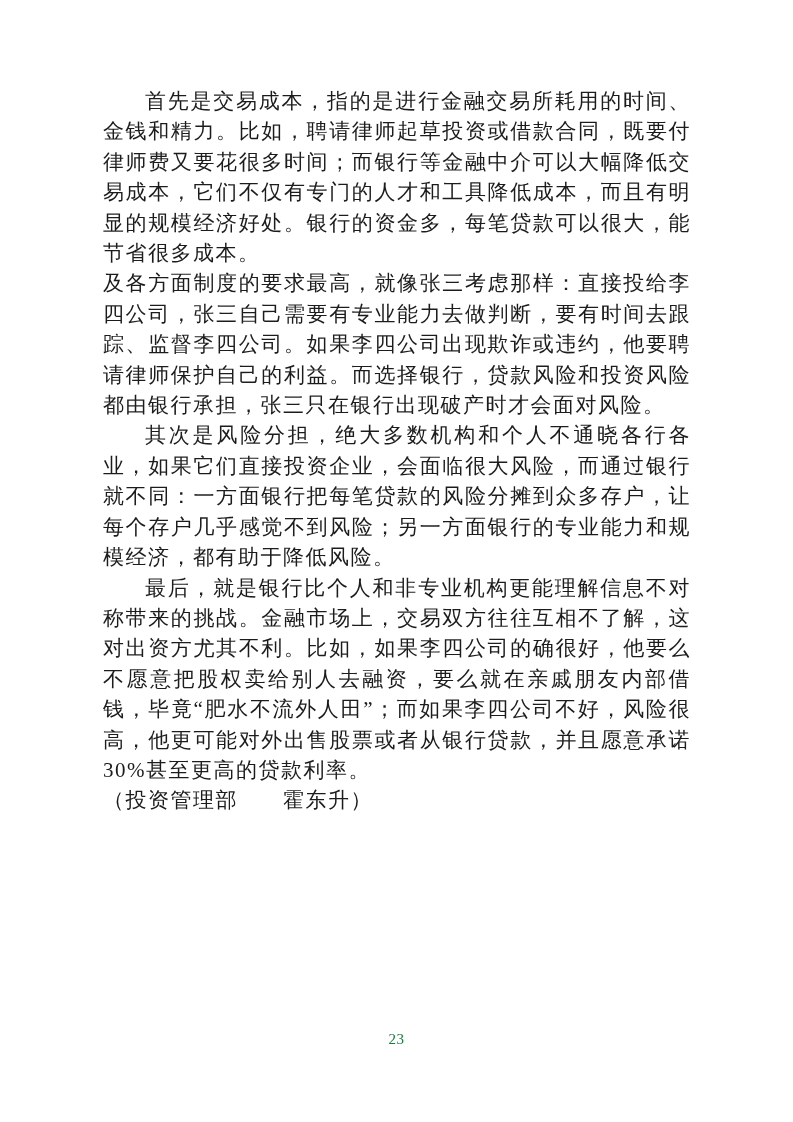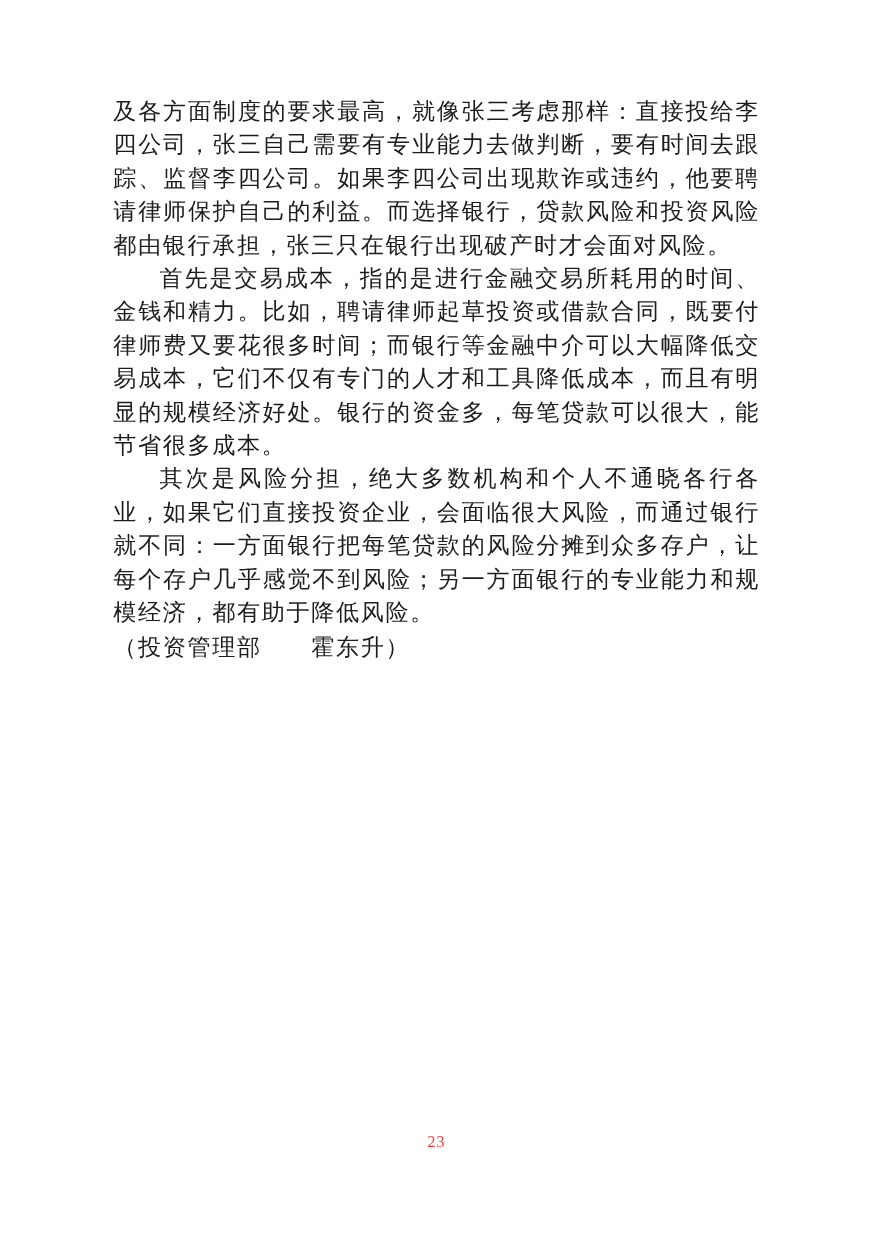--- a/index.html
+++ b/index.html
@@ -42,27 +42,28 @@
     text-align: left;
   }
   .page-number {
     position: absolute;
     left: 0;
     right: 0;
     top: 1031px;
     text-align: center;
     font-size: 15px;
     letter-spacing: 0.5px;
-    color: #ef4444;
+    color: #15803d;
   }
 </style>
 </head>
 <body>
 
 <div class="page">
   <div class="text-block">
+    <p class="para">首先是交易成本，指的是进行金融交易所耗用的时间、金钱和精力。比如，聘请律师起草投资或借款合同，既要付律师费又要花很多时间；而银行等金融中介可以大幅降低交易成本，它们不仅有专门的人才和工具降低成本，而且有明显的规模经济好处。银行的资金多，每笔贷款可以很大，能节省很多成本。</p>
     <p class="para continuation">及各方面制度的要求最高，就像张三考虑那样：直接投给李四公司，张三自己需要有专业能力去做判断，要有时间去跟踪、监督李四公司。如果李四公司出现欺诈或违约，他要聘请律师保护自己的利益。而选择银行，贷款风险和投资风险都由银行承担，张三只在银行出现破产时才会面对风险。</p>
-    <p class="para">首先是交易成本，指的是进行金融交易所耗用的时间、金钱和精力。比如，聘请律师起草投资或借款合同，既要付律师费又要花很多时间；而银行等金融中介可以大幅降低交易成本，它们不仅有专门的人才和工具降低成本，而且有明显的规模经济好处。银行的资金多，每笔贷款可以很大，能节省很多成本。</p>
     <p class="para">其次是风险分担，绝大多数机构和个人不通晓各行各业，如果它们直接投资企业，会面临很大风险，而通过银行就不同：一方面银行把每笔贷款的风险分摊到众多存户，让每个存户几乎感觉不到风险；另一方面银行的专业能力和规模经济，都有助于降低风险。</p>
+    <p class="para">最后，就是银行比个人和非专业机构更能理解信息不对称带来的挑战。金融市场上，交易双方往往互相不了解，这对出资方尤其不利。比如，如果李四公司的确很好，他要么不愿意把股权卖给别人去融资，要么就在亲戚朋友内部借钱，毕竟“肥水不流外人田”；而如果李四公司不好，风险很高，他更可能对外出售股票或者从银行贷款，并且愿意承诺 30%甚至更高的贷款利率。</p>
     <p class="attribution">（投资管理部　　霍东升）</p>
   </div>
   <div class="page-number">23</div>
 </div>
 
 </body></html>

